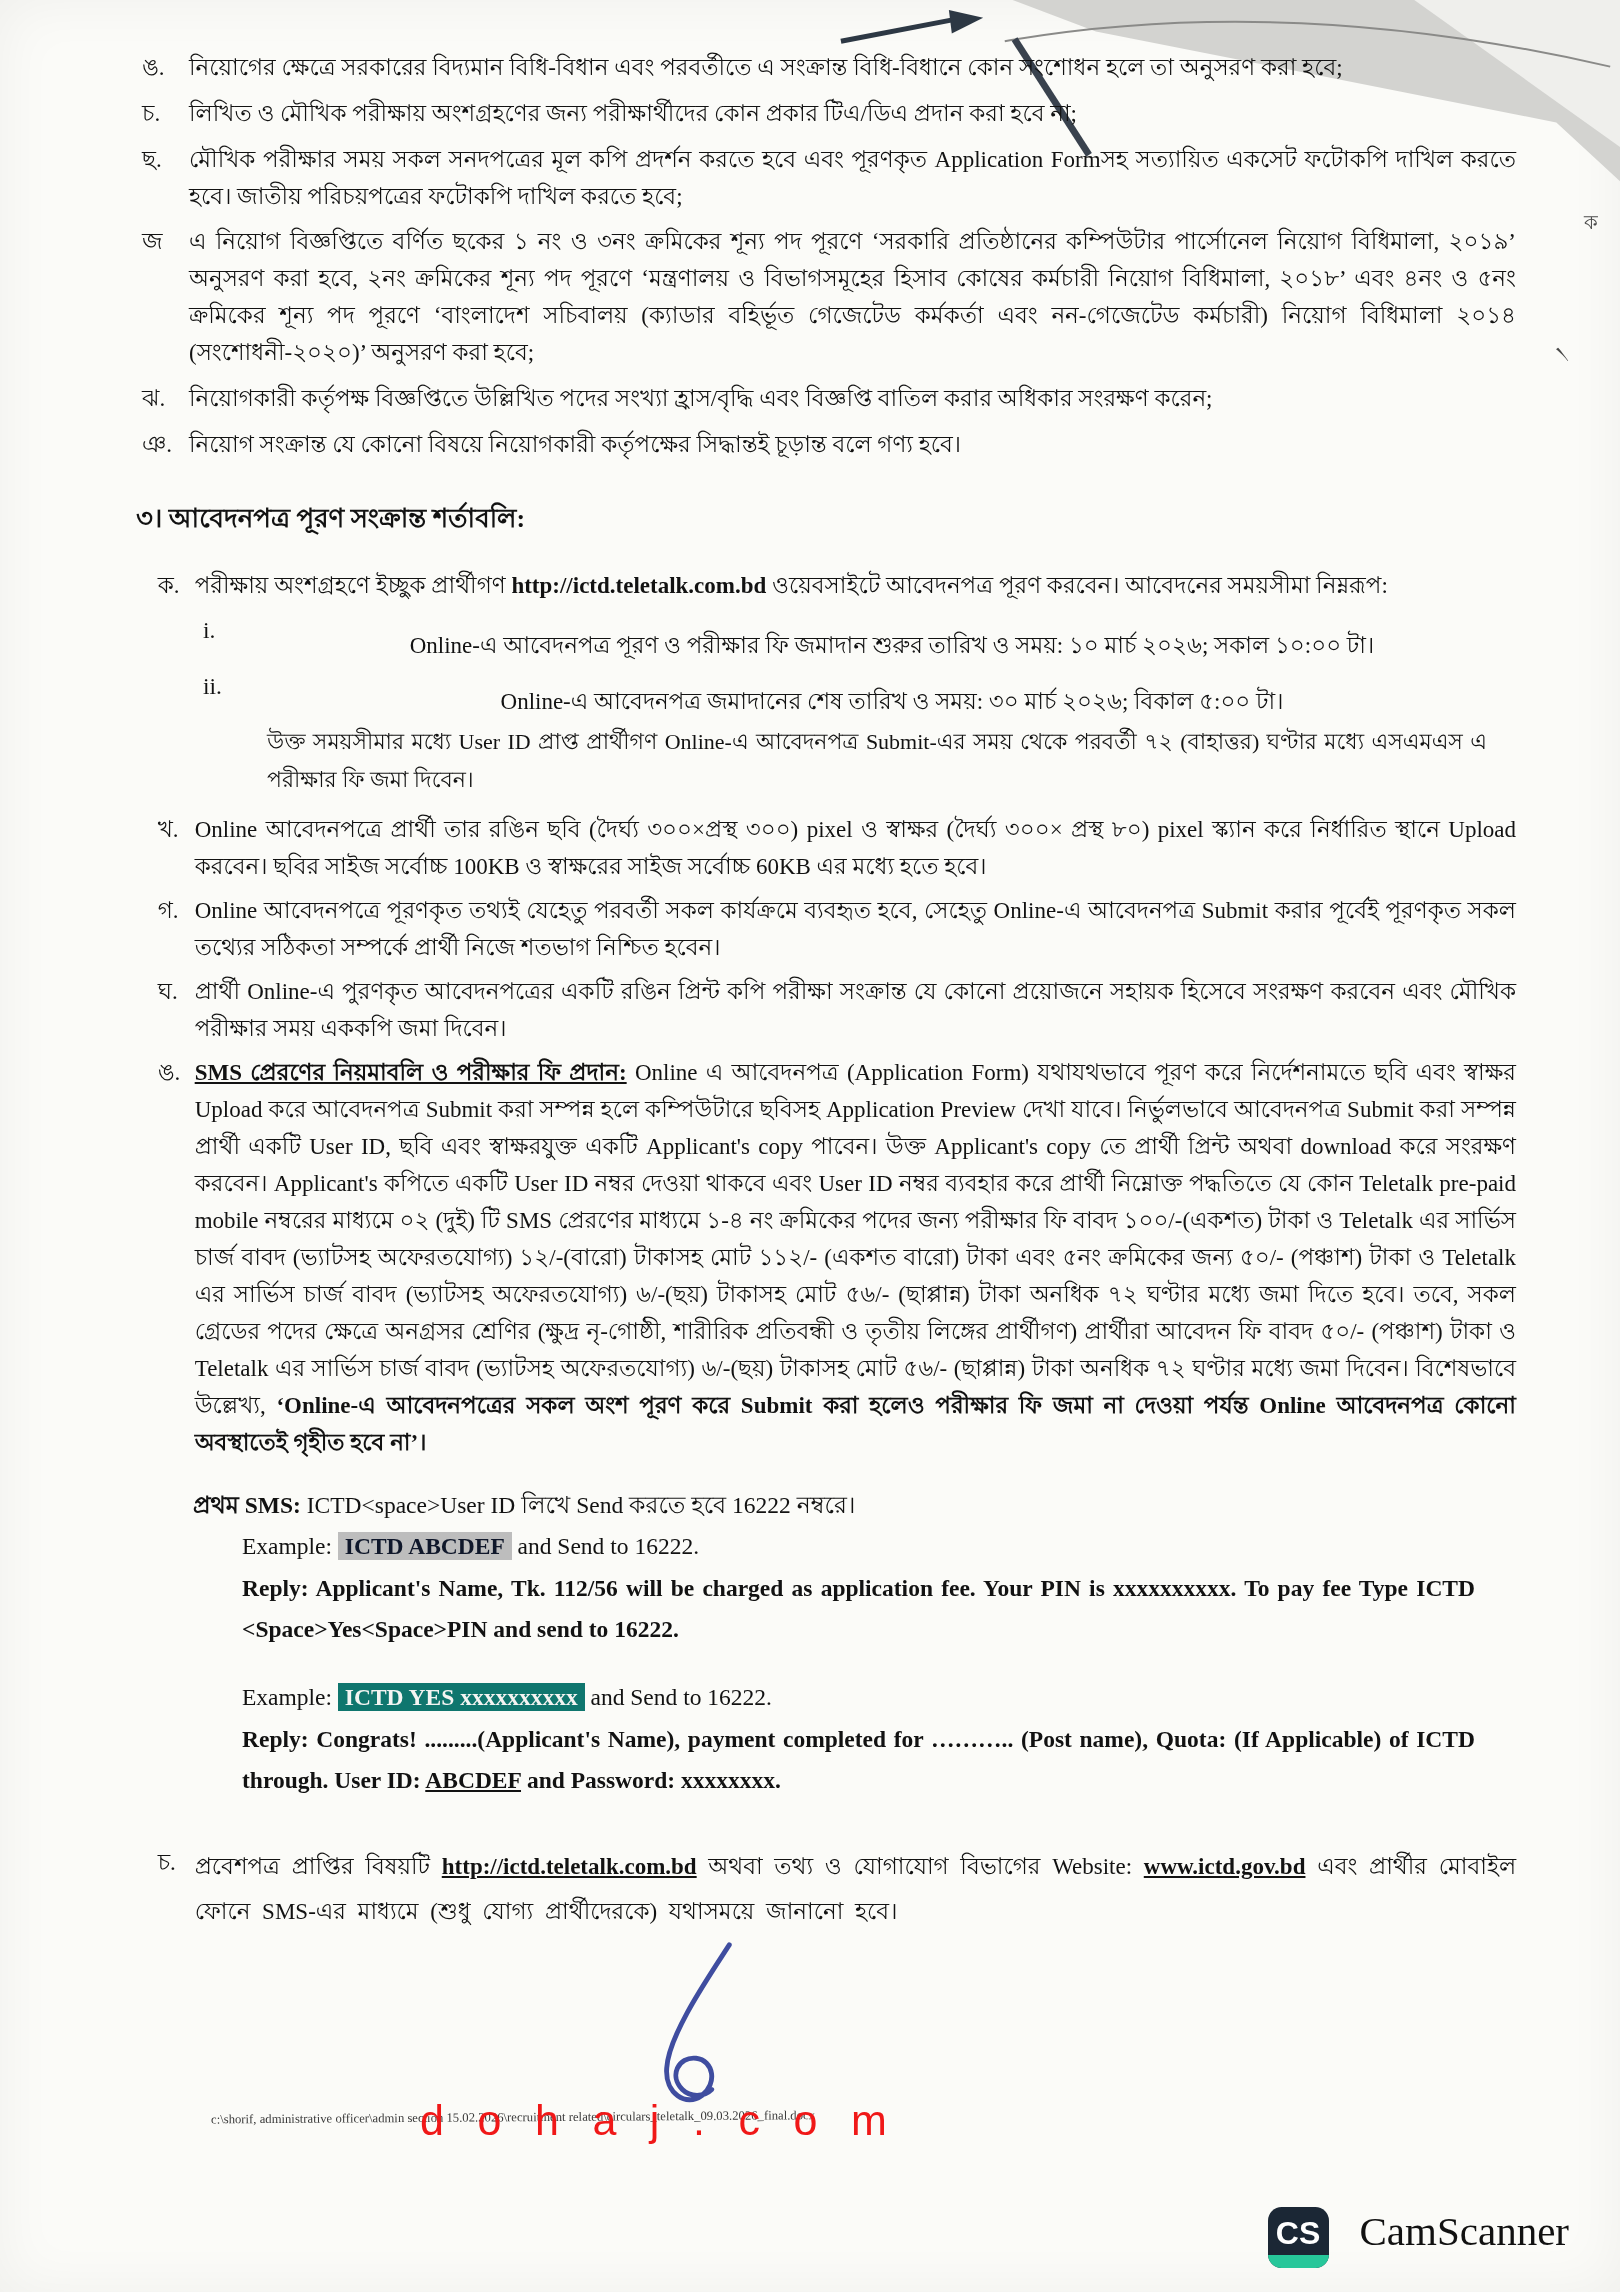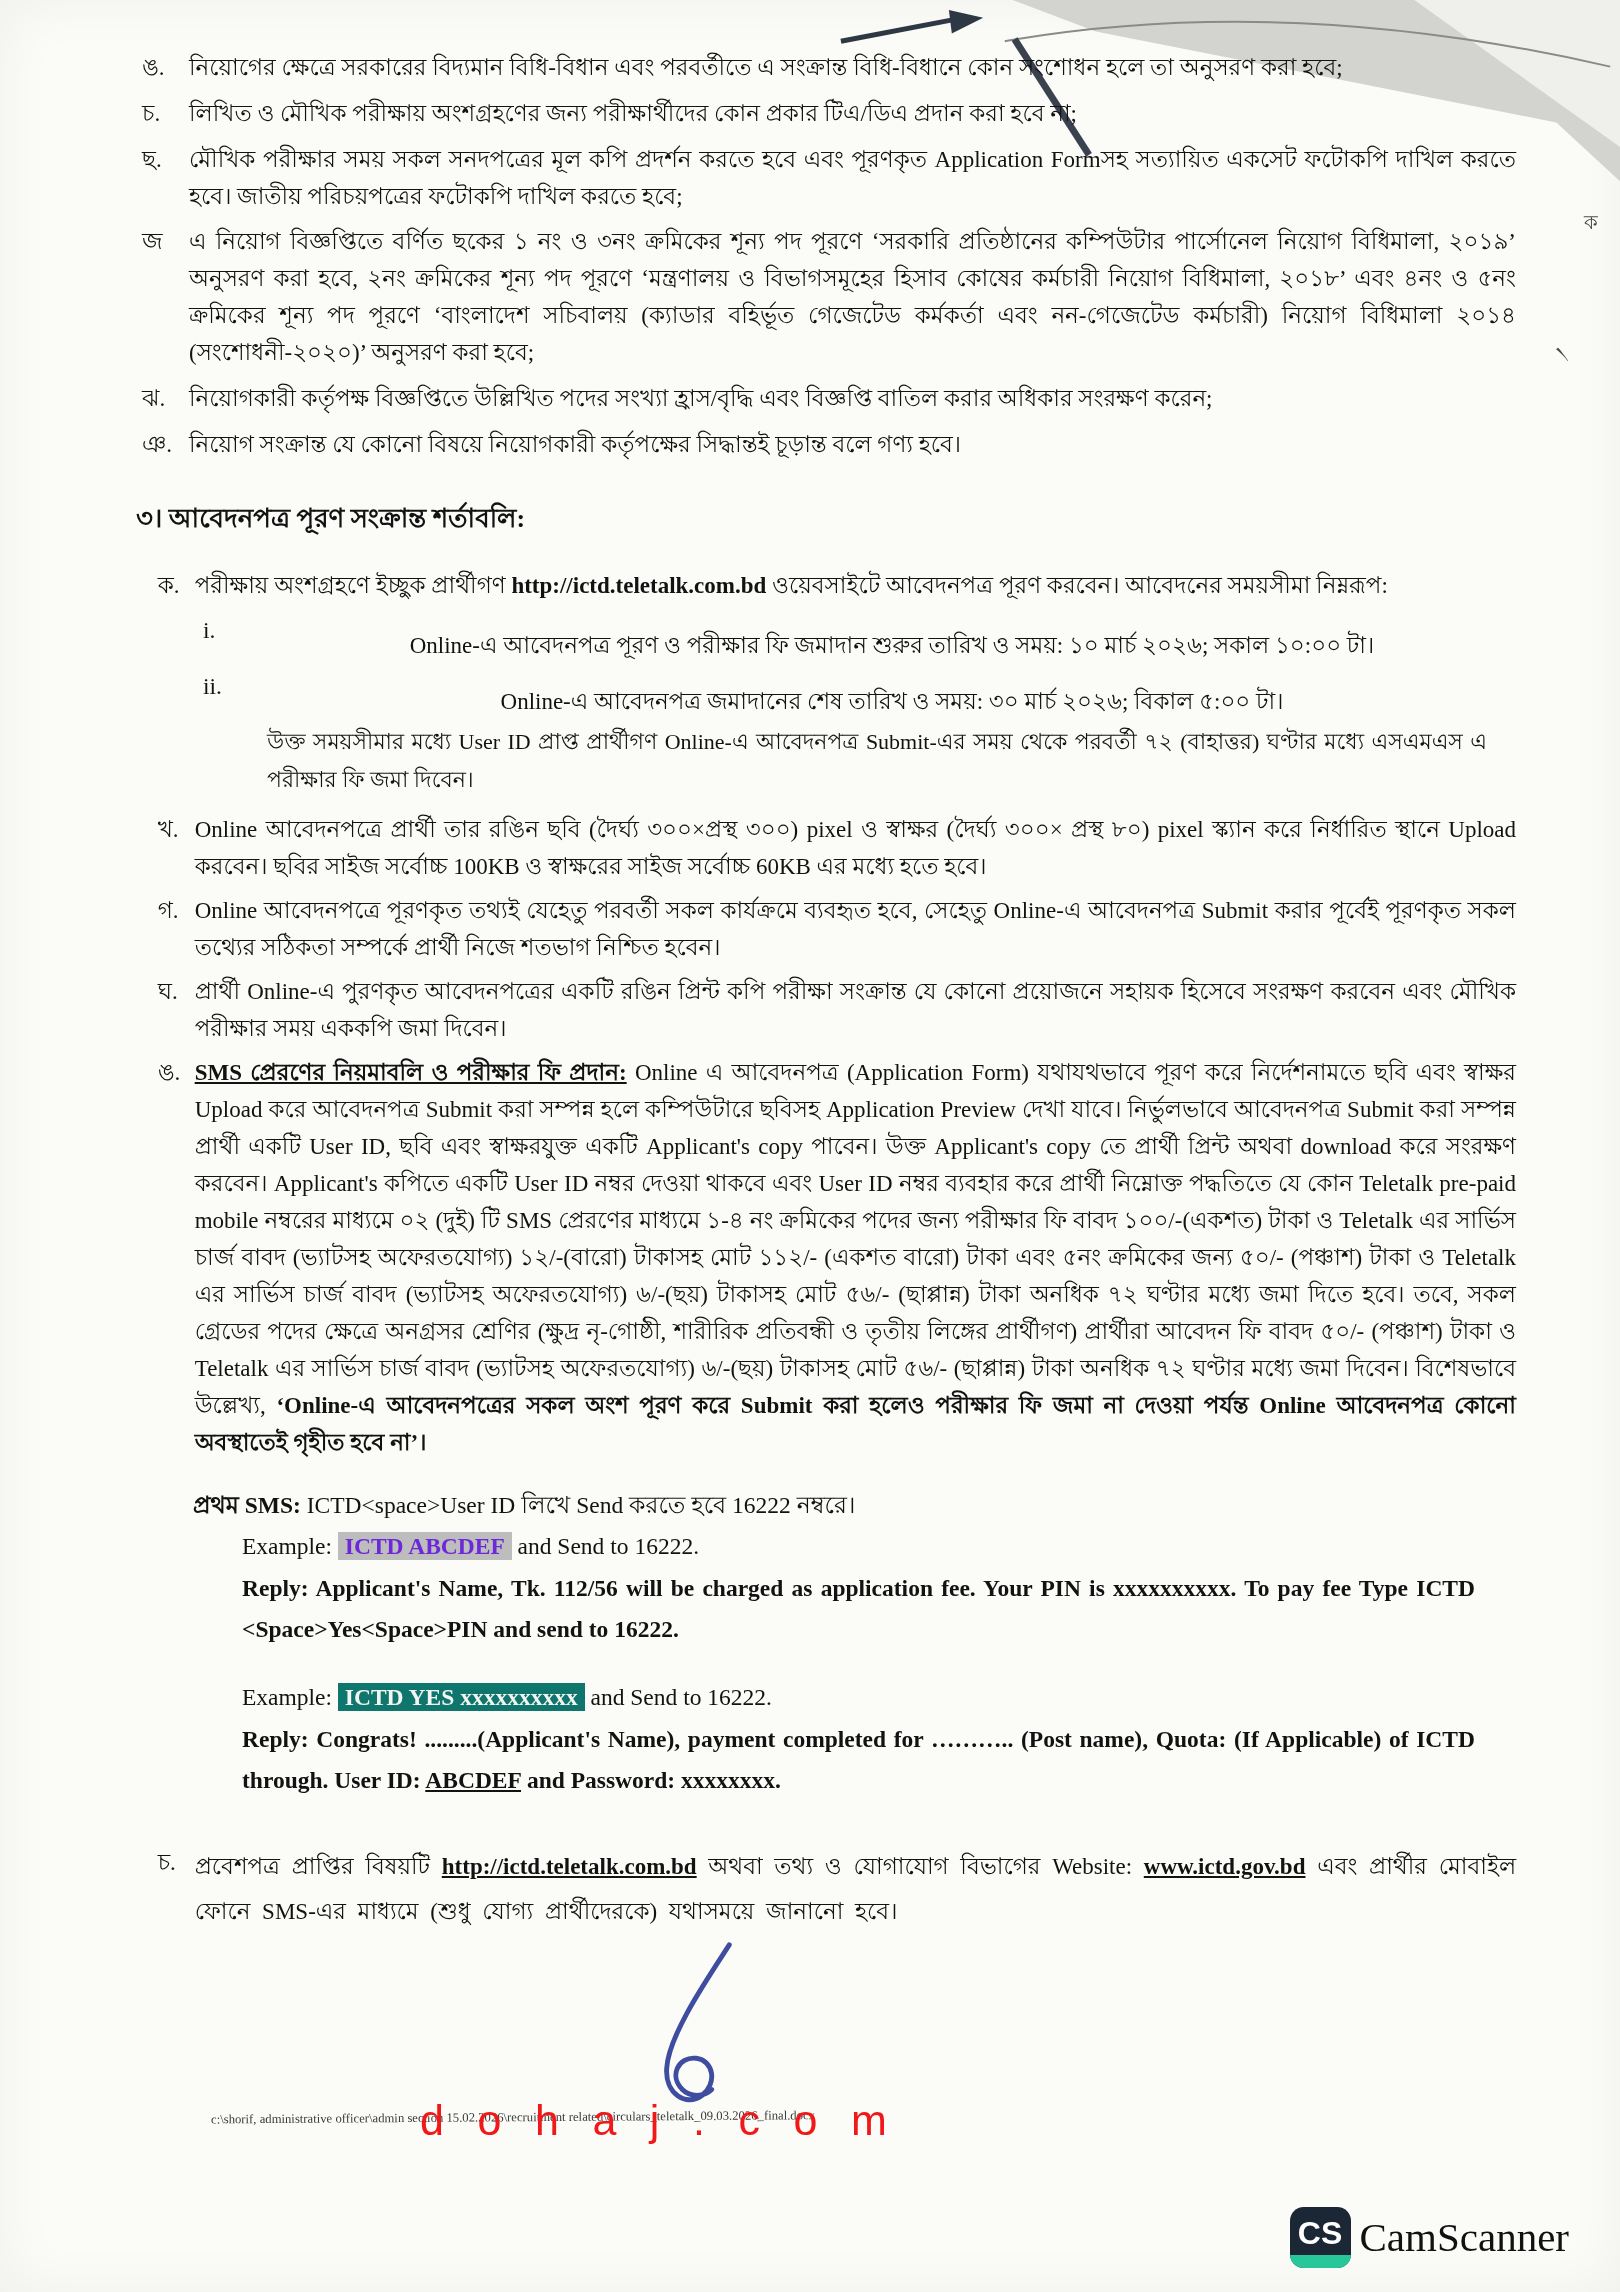--- a/index.html
+++ b/index.html
@@ -21,38 +21,38 @@
   .subrow .txt{line-height:39px;text-align:center;margin-top:15px;}
   .subnote{margin-left:125px;font-size:22px;line-height:38px;text-align:justify;margin-bottom:11.8px;padding-right:29px;}
   .lead-u{font-weight:bold;text-decoration:underline;}
   .b{font-weight:bold;}
   .u{text-decoration:underline;}
   .url{font-weight:bold;}
   .smsblock{margin:25.5px 0 9.8px 51px;}
   .smsline{font-size:23.5px;line-height:39px;}
   .smslabel{font-weight:bold;}
   .smsexample{margin-left:49px;font-size:23.5px;line-height:43px;}
-  .hl1{background:#bdbdbd;color:#6d28d9;font-weight:bold;padding:1px 6.9px;}
+  .hl1{background:#bdbdbd;color:#0f172a;font-weight:bold;padding:1px 6.9px;}
   .hl2{background:#0f766e;color:#f4f4f2;font-weight:bold;padding:1px 6.9px;}
   .smsreply{margin-left:49px;margin-right:41px;font-size:23.5px;line-height:41px;font-weight:bold;text-align:justify;}
   .cha-row{margin-top:43px;}
   .cha-row .txt{line-height:45px;word-spacing:5.9px;}
   .footer-path{
     position:absolute;left:211px;top:2109px;width:980px;
     font-size:12.7px;color:#3a3a3a;transform:rotate(-0.4deg);
     font-family:"Liberation Serif",serif;
   }
   .watermark{
     position:absolute;left:420px;top:2096px;
     font-size:43px;color:#f01818;letter-spacing:10.8px;font-weight:500;
     font-family:"Liberation Sans","DejaVu Sans",sans-serif;z-index:5;text-align:center;
   }
   .squiggle{position:absolute;left:639px;top:1939px;z-index:4;}
   .camscanner{
-    position:absolute;right:51px;bottom:25.5px;display:flex;align-items:center;gap:9px;
+    position:absolute;right:51px;bottom:25.5px;display:flex;align-items:flex-start;gap:31px;
   }
   .cs-badge{
     position:relative;width:61px;height:61px;border-radius:13.7px;background:#1b2735;overflow:hidden;
     display:flex;align-items:center;justify-content:center;
   }
   .cs-txt{color:#ffffff;font-weight:bold;font-size:32px;font-family:"Liberation Sans",sans-serif;margin-top:-7.8px;}
   .cs-strip{position:absolute;left:0;right:0;bottom:0;height:12.7px;background:#27c79a;}
   .cs-name{font-size:41px;color:#111;font-family:"Liberation Serif",serif;}
   .corner-art{position:absolute;top:0;right:0;pointer-events:none;}
   .stray{position:absolute;color:#2b2b2b;font-size:19.6px;opacity:.85;}

